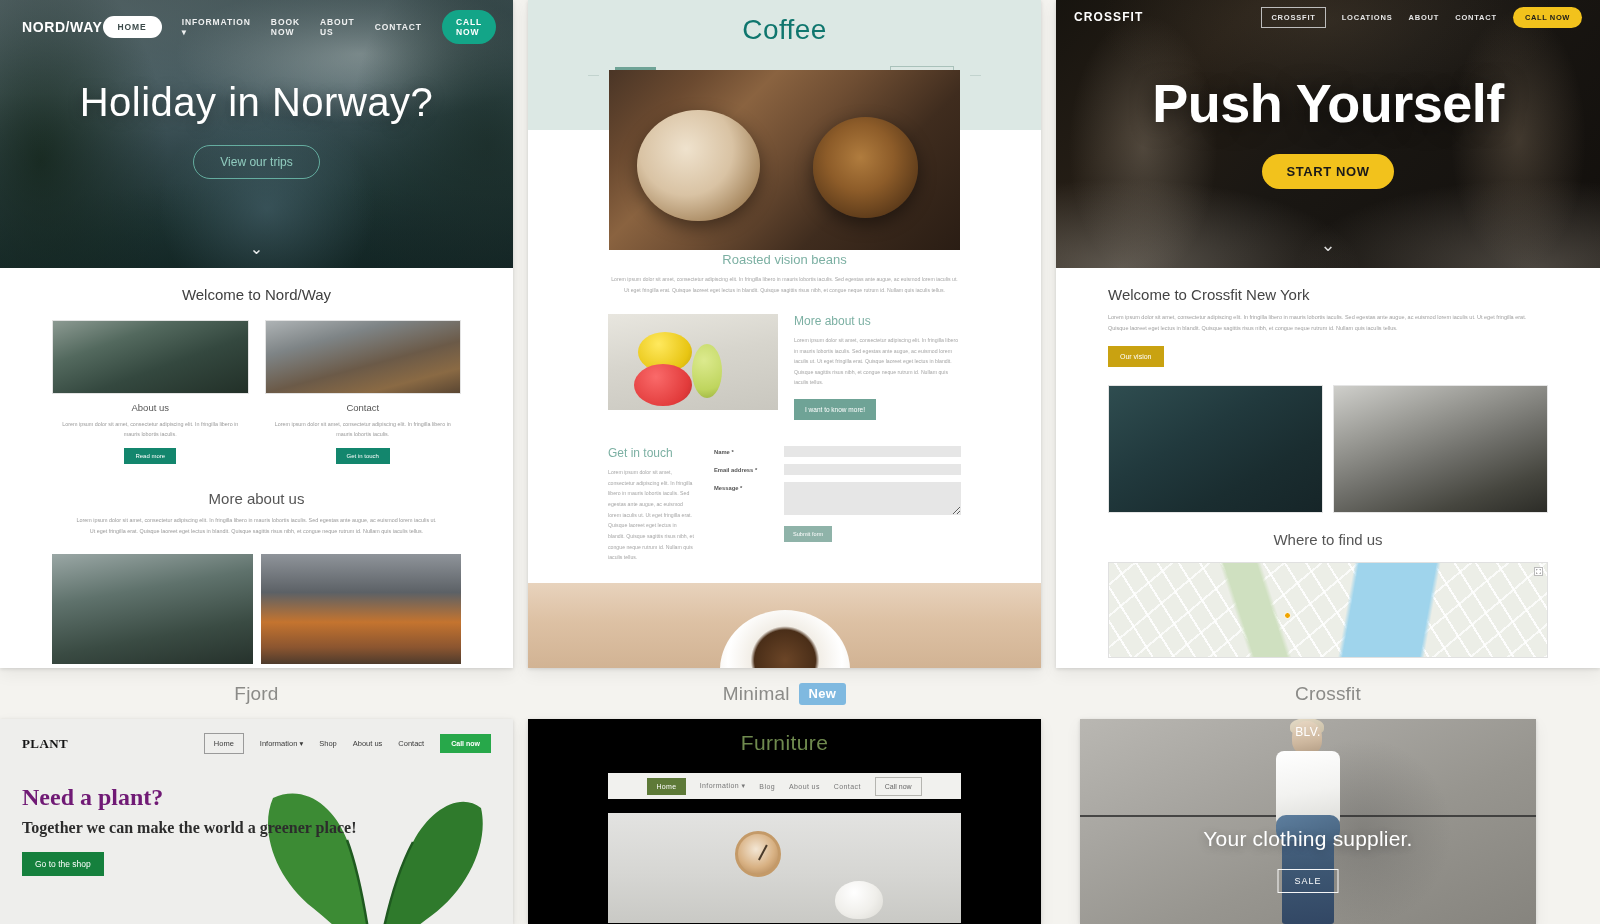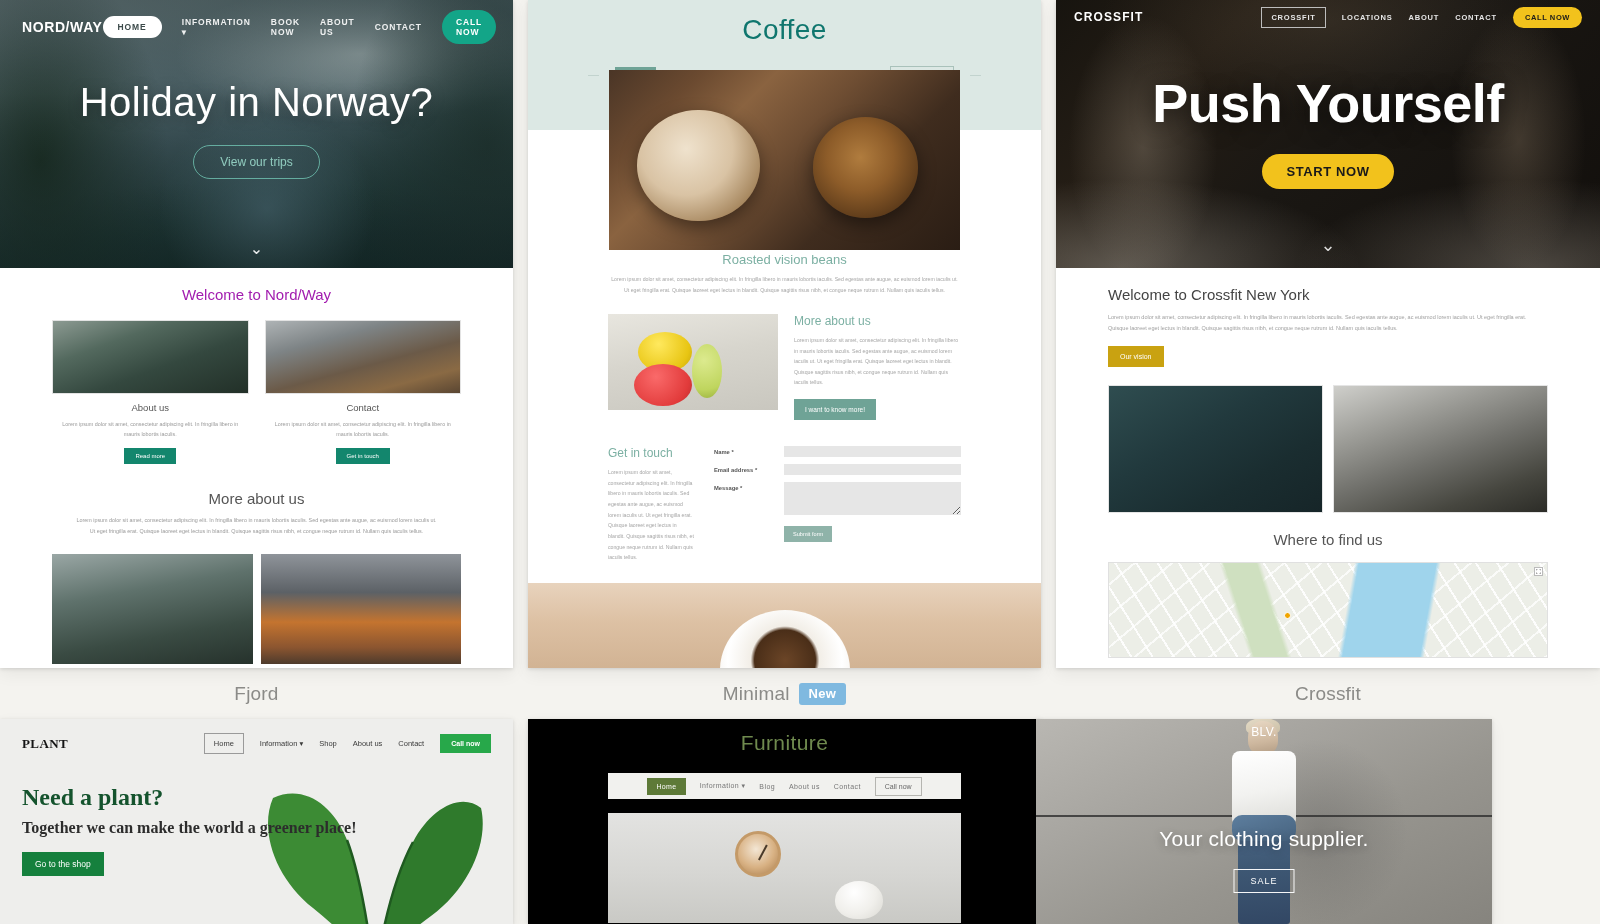--- a/index.html
+++ b/index.html
@@ -17,21 +17,21 @@
     position: absolute;
     background: #ffffff;
     box-shadow: 0 1px 4px rgba(0,0,0,.13), 0 6px 16px rgba(0,0,0,.06);
     overflow: hidden;
   }
   .tpl-row1 { top: 0; height: 668px; }
   .tpl-row2 { top: 719px; height: 205px; }
   .col1 { left: 0; width: 513px; }
   .col2 { left: 528px; width: 513px; }
   .col3 { left: 1056px; width: 544px; }
-  .col3.tpl-row2 { left: 1036px; width: 456px; }
+  .col3.tpl-row2 { left: 1080px; width: 456px; }
 
   .caption {
     position: absolute;
     height: 51px;
     display: flex; align-items: center; justify-content: center;
     gap: 9px;
     font-size: 19px; color: #8b8b88; letter-spacing: .2px;
   }
   .cap1 { top: 668px; left: 0; width: 513px; }
   .cap2 { top: 668px; left: 528px; width: 513px; }
@@ -76,21 +76,21 @@
     position:relative; z-index:3; text-align:center; margin-top: 26px;
   }
   .fj-title { color:#fff; font-size: 40px; font-weight: 300; letter-spacing: .5px; text-shadow: 0 2px 14px rgba(0,0,0,.35); }
   .fj-outline-btn {
     display:inline-block; margin-top: 20px; border:1.5px solid rgba(120,210,190,.85);
     color:#9fe0d0; border-radius: 22px; padding: 9px 26px; font-size: 12px; opacity:.85;
   }
   .fj-chev { position:absolute; z-index:3; left:50%; transform:translateX(-50%); bottom:10px; color:#fff; font-size:16px; opacity:.9; }
 
   .fj-body { padding: 18px 52px 0; }
-  .fj-h2 { text-align:center; font-size: 15px; color:#a21caf; font-weight: 400; margin-bottom: 17px; }
+  .fj-h2 { text-align:center; font-size: 15px; color:#404040; font-weight: 400; margin-bottom: 17px; }
   .fj-cards { display:flex; gap: 16px; }
   .fj-card { flex:1; text-align:center; }
   .fj-thumb { height: 74px; width:100%; border:1px solid #e3e3e3; }
   .th-fjord { background: linear-gradient(160deg,#8c9a92 0%,#53695e 30%,#34483f 60%,#223028 100%); }
   .th-bergen { background: linear-gradient(180deg,#7d8288 0%,#53585e 30%,#b4662f 55%,#d4762c 70%,#7a4a2a 100%); }
   .th-contact { background: linear-gradient(165deg,#aeb3b5 0%,#7e8486 28%,#6b5a48 58%,#8a6a44 80%,#5a4632 100%); }
   .fj-cap { font-size: 9.5px; color:#555; margin-top: 8px; }
   .fj-p { font-size: 5.4px; color:#9a9a9a; line-height: 1.85; margin-top: 6px; padding: 0 4px; }
   .fj-btn {
     display:inline-block; margin-top: 9px; background:#13866d; color:#fff;
@@ -219,21 +219,21 @@
 
   
   .pl-wrap { background:#eeeeec; height:100%; position:relative; overflow:hidden; }
   .pl-nav { display:flex; align-items:center; padding: 14px 22px 0; }
   .pl-logo { font-family:"Liberation Serif", serif; font-weight:700; font-size: 13px; color:#151515; letter-spacing:.4px; }
   .pl-menu { margin-left:auto; display:flex; align-items:center; gap: 16px; }
   .pl-link { font-size: 7.5px; color:#3a3a3a; }
   .pl-link.boxed { border:1px solid #9a9a9a; padding: 5px 9px; }
   .pl-cta { background:#27a84a; color:#fff; font-size:7px; padding: 6px 11px; font-weight:600; }
   .pl-hero { padding: 30px 22px 0; position:relative; z-index:2; }
-  .pl-h1 { font-family:"Liberation Serif", serif; font-weight:700; font-size: 24px; color:#14532d; }
+  .pl-h1 { font-family:"Liberation Serif", serif; font-weight:700; font-size: 24px; color:#701a75; }
   .pl-h2 { font-family:"Liberation Serif", serif; font-weight:700; font-size: 16px; color:#2c2c2c; margin-top: 8px; }
   .pl-btn { display:inline-block; margin-top: 15px; background:#15803d; color:#fff; font-size: 8.5px; padding: 7px 13px; }
   .pl-leaf {
     position:absolute; right: 28px; bottom: -44px; width: 230px; height: 200px; z-index:1;
   }
 
   
   .fu-wrap { background:#000000; height:100%; padding-top: 12px; }
   .fu-brand { text-align:center; font-size: 21px; color:#6f8a4e; font-weight: 400; letter-spacing:.4px; }
   .fu-navbar { margin: 18px 80px 0; background:#f1f1ee; display:flex; align-items:center; justify-content:center; gap: 14px; height: 26px; }

